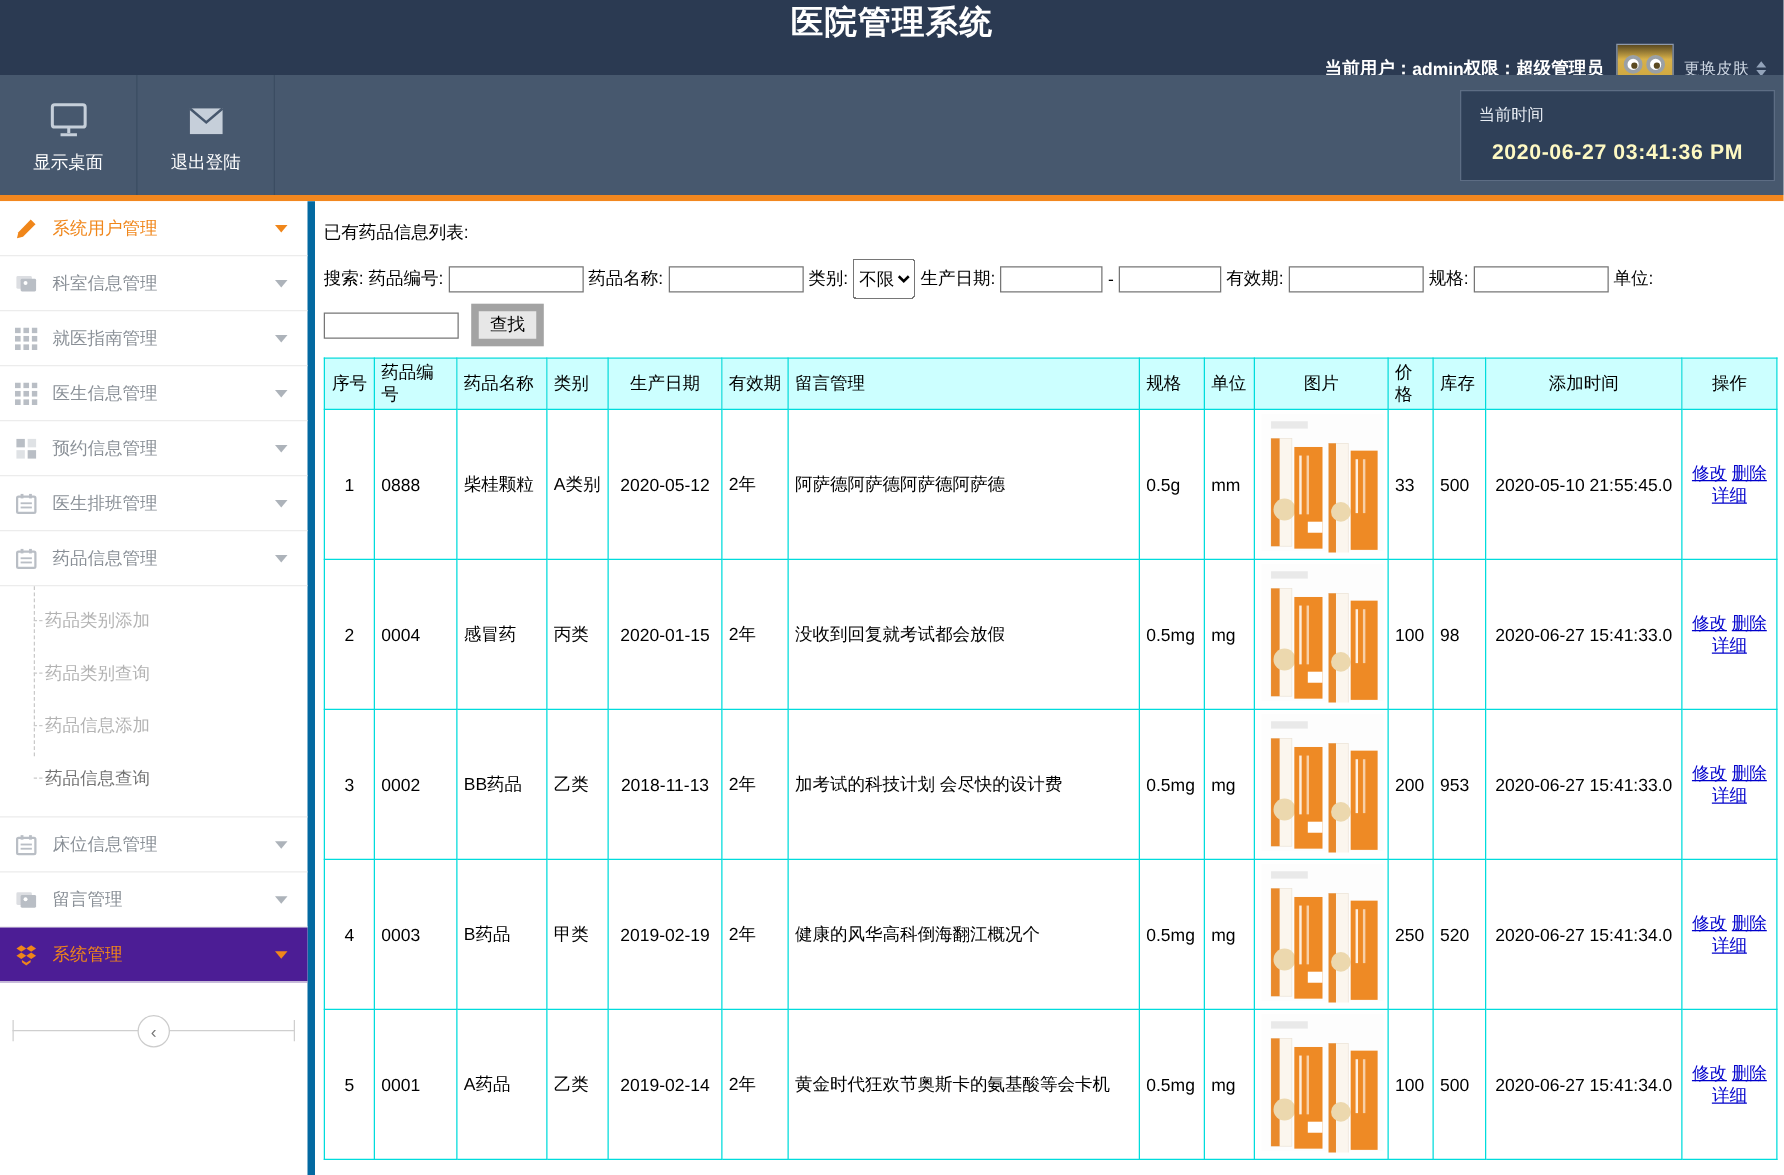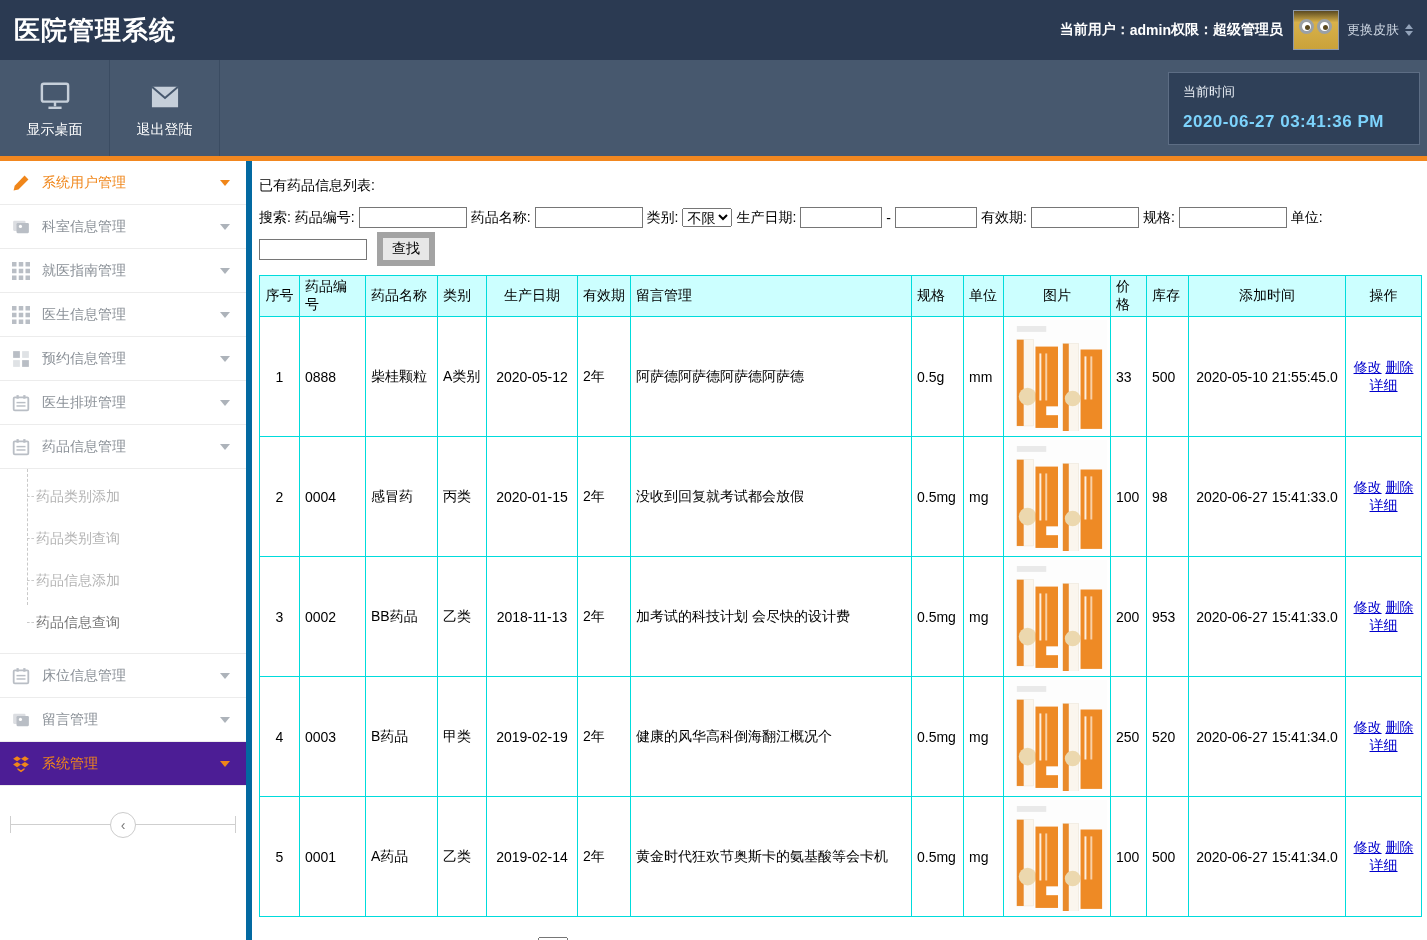--- a/index.html
+++ b/index.html
@@ -1,41 +1,41 @@
 <!DOCTYPE html>
 <html><head>
 <meta charset="utf-8">
 <style>
   * { margin:0; padding:0; box-sizing:border-box; }
   html,body { width:1427px; height:940px; overflow:hidden; background:#fff;
     font-family:"Liberation Sans","DejaVu Sans",sans-serif; }
 
   
-  .header { height:60px; background:#2b3a52; display:flex; align-items:center; padding:0 14px; }
+  .header { height:60px; background:#2b3a52; display:flex; align-items:center; padding:0 14px;flex-direction:column; }
   .header-title { color:#fff; font-size:26px; font-weight:600; letter-spacing:1px; }
   .header-right { margin-left:auto; display:flex; align-items:center; color:#fff; font-size:14px; font-weight:600; gap:0; }
   .avatar { width:46px; height:40px; margin-left:10px; border:1px solid #8e99ab; background:linear-gradient(#5b4a21,#d8b14a 30%,#caa23a); position:relative; overflow:hidden; }
   .avatar .goggle { position:absolute; top:8px; width:15px; height:15px; border:3px solid #9aa0a6; border-radius:50%; background:#fff; }
   .avatar .goggle::after { content:""; position:absolute; left:3px; top:3px; width:5px; height:5px; background:#5b4a21; border-radius:50%; }
   .avatar .g1 { left:5px; } .avatar .g2 { left:23px; }
   .skin-btn { display:flex; align-items:center; gap:6px; color:#cdd6e2; font-size:13px; font-weight:400; margin-left:8px; cursor:pointer; }
   .sort-arrows { display:inline-flex; flex-direction:column; gap:2px; }
   .sort-arrows i { width:0; height:0; border-left:4px solid transparent; border-right:4px solid transparent; display:block; }
   .sort-arrows .up { border-bottom:5px solid #93a3ba; }
   .sort-arrows .dn { border-top:5px solid #93a3ba; }
 
   
   .toolbar { height:96px; background:#47586e; display:flex; position:relative; }
   .tool-btn { width:110px; display:flex; flex-direction:column; align-items:center; justify-content:center; gap:10px;
     border-right:1px solid #3b4c62; color:#fff; font-size:14px; cursor:pointer; }
   .tool-btn .ticon { color:#c6cfda; height:34px; display:flex; align-items:flex-end; }
   .time-panel { position:absolute; right:7px; top:12px; width:252px; height:73px; background:#2f4058;
     border:1px solid #5d6d84; padding:10px 14px; }
   .time-label { color:#e8edf4; font-size:13px; }
-  .time-value { color:#7dd3fc; font-size:17px; font-weight:700; margin-top:11px; letter-spacing:.5px; }
+  .time-value { color:#fef9c3; font-size:17px; font-weight:700; margin-top:11px; letter-spacing:.5px;text-align:center; }
   .orange-bar { height:5px; background:#f2871f; }
 
   
   .body-row { display:flex; height:779px; }
 
   
   .sidebar { width:252px; border-right:6px solid #0369a1; background:#fff; flex:none; }
   .side-item { height:44px; display:flex; align-items:center; padding:0 16px 0 12px;
     border-bottom:1px solid #ececec; color:#8a9097; font-size:14px; cursor:pointer; }
   .side-item .micon { width:18px; height:18px; margin-right:12px; color:#b9bec5; flex:none; }
@@ -58,21 +58,21 @@
     border:1px solid #ccc; border-radius:50%; background:#fff; color:#777; font-size:14px; text-align:center; line-height:24px; cursor:pointer; }
 
   
   .main { flex:1; padding:16px 0 0 7px; background:#fff; }
   .list-title { font-size:14px; color:#000; margin-bottom:12px; }
   .search-area { font-size:14px; color:#000; }
   .search-line { display:flex; align-items:center; margin-bottom:4px; }
   .search-line label { white-space:nowrap; }
   .search-area input[type=text] { width:108px; height:21px; border:1px solid #767676; margin:0 4px; font-size:13px; padding:0 3px; }
   .search-area input.dinput { width:82px; }
-  .search-area select { height:19px; margin:0 4px; font-size:14px; }
+  .search-area select { height:32px; margin:0 4px; font-size:14px; }
   .find-btn { margin-left:6px; font-size:14px; padding:2px 9px; background:#e7e7e7; border:6px solid #a3a3a3; cursor:pointer; }
 
   
   table.drug { border-collapse:collapse; table-layout:fixed; width:1162px; margin-top:9px; }
   table.drug th, table.drug td { border:1px solid #00dcdc; font-size:14px; font-weight:400; color:#000; padding:2px 5px; overflow:hidden; }
   table.drug th { background:#ccffff; height:25px; }
   table.drug td { background:#fff; }
   table.drug tbody tr { height:116px; }
   .ta-c { text-align:center; } .ta-l { text-align:left; }
   td.photo-cell { text-align:center; padding:1px; }

